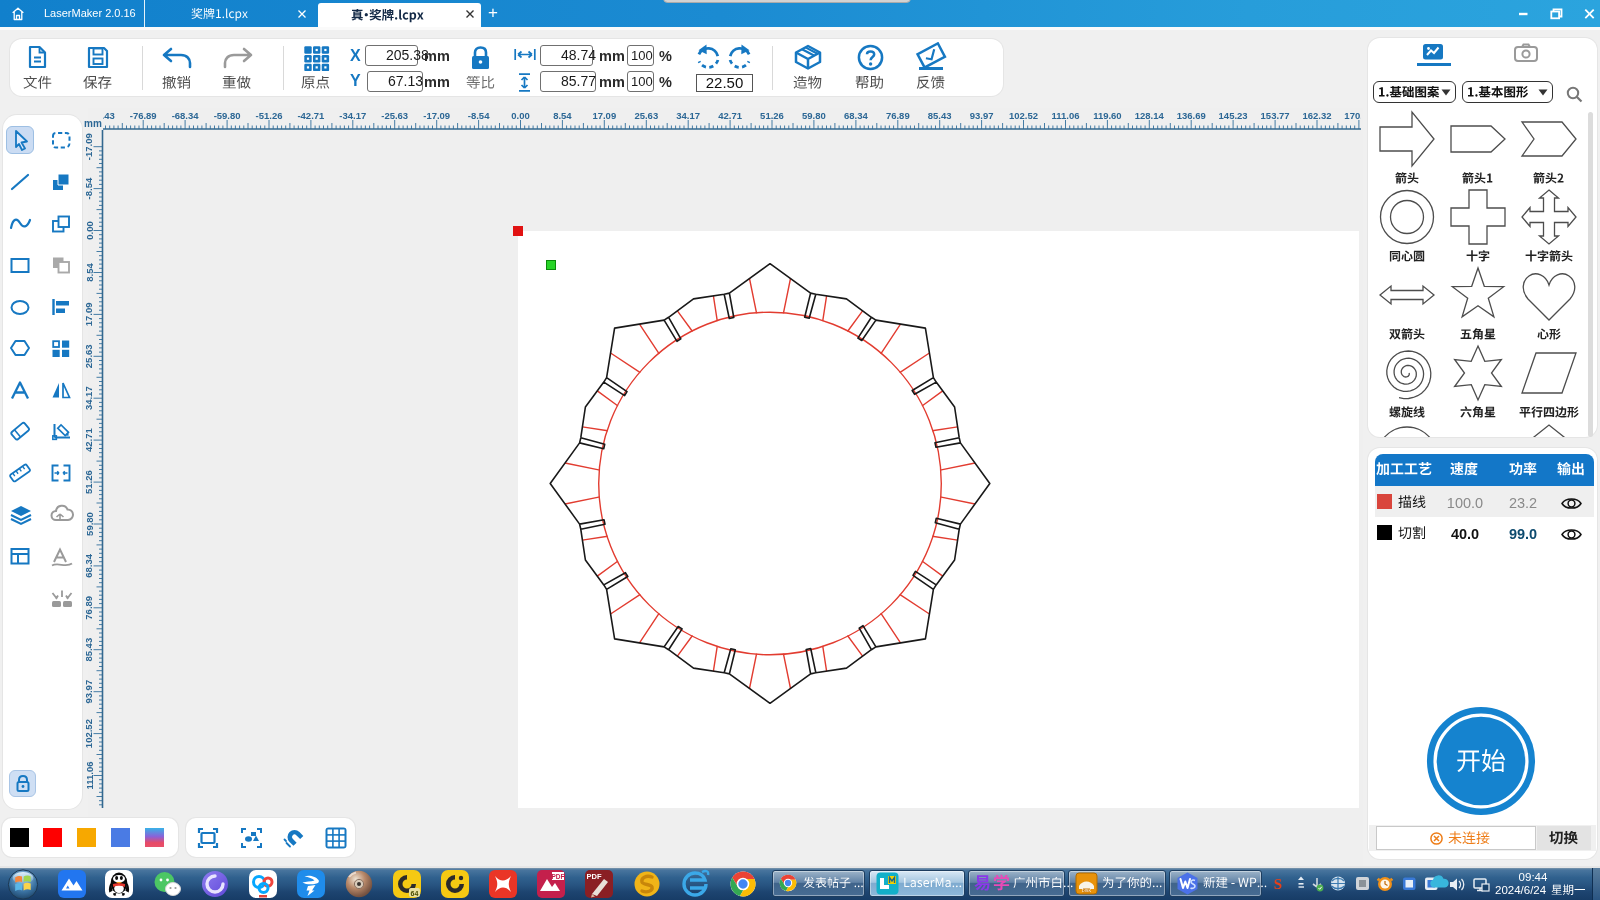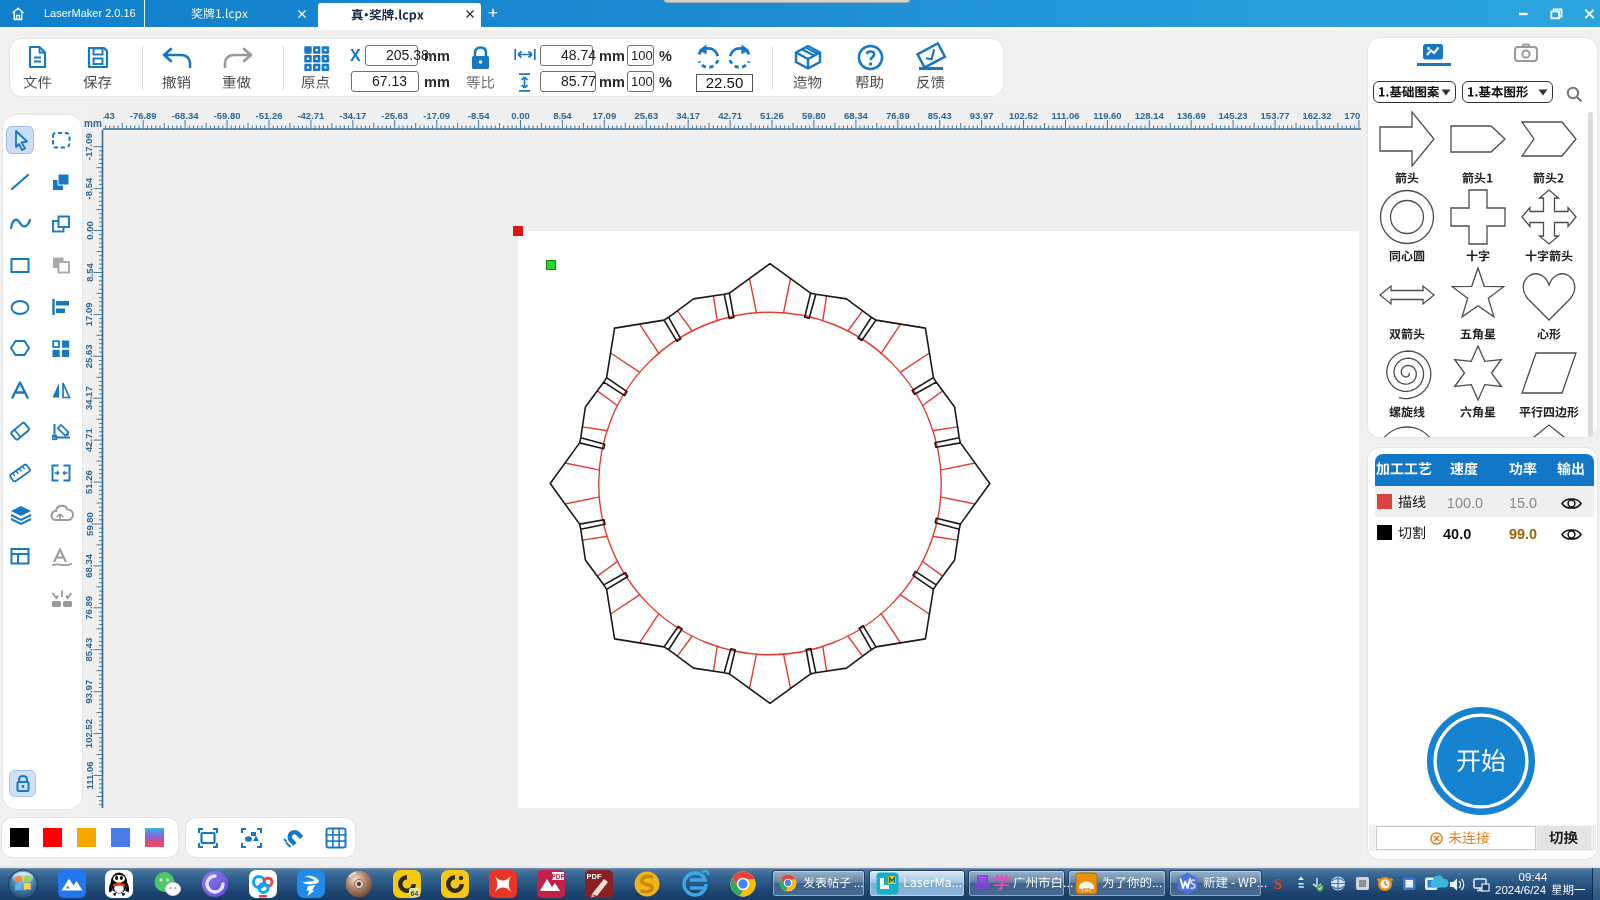--- a/index.html
+++ b/index.html
@@ -160,21 +160,21 @@
     <rect x="11.6" y="20.3" width="2.2" height="2.2" fill="#fff"></rect>
     <rect x="17.7" y="17.7" width="7.4" height="7.4" rx="1.2" fill="#1678c2"></rect>
     <rect x="20.3" y="20.3" width="2.2" height="2.2" fill="#fff"></rect>
   </svg>
 <svg class="t" style="left:301px;top:76px" width="31" height="19">
     <path transform="translate(0,11.6)" d="M5.4 -5.8H11.4V-4.5H5.4ZM5.4 -8.0H11.4V-6.7H5.4ZM10.1 -2.4C11.0 -1.5 12.2 -0.2 12.7 0.6L13.6 0.1C13.0 -0.7 11.9 -2.0 11.0 -2.9ZM5.4 -2.9C4.7 -1.9 3.8 -0.8 2.9 -0.1C3.2 0.1 3.6 0.4 3.8 0.5C4.6 -0.2 5.7 -1.5 6.4 -2.5ZM1.9 -11.4V-7.3C1.9 -5.0 1.8 -1.9 0.5 0.3C0.8 0.4 1.2 0.7 1.4 0.9C2.8 -1.5 3.0 -4.9 3.0 -7.3V-10.4H13.7V-11.4ZM7.7 -10.2C7.6 -9.8 7.4 -9.3 7.1 -8.9H4.3V-3.6H7.8V-0.1C7.8 0.1 7.8 0.2 7.6 0.2C7.3 0.2 6.6 0.2 5.7 0.2C5.9 0.5 6.0 0.9 6.1 1.1C7.2 1.1 7.9 1.1 8.4 1.0C8.8 0.8 8.9 0.5 8.9 -0.0V-3.6H12.5V-8.9H8.3C8.5 -9.2 8.7 -9.6 8.9 -10.0Z M17.9 -6.7H25.5V-4.1H17.9ZM19.4 -1.9C19.6 -0.9 19.7 0.3 19.7 1.0L20.8 0.9C20.8 0.2 20.7 -1.0 20.5 -1.9ZM22.4 -1.8C22.9 -0.9 23.3 0.3 23.4 1.0L24.5 0.7C24.3 0.0 23.9 -1.2 23.4 -2.1ZM25.4 -2.0C26.1 -1.0 26.9 0.2 27.3 1.0L28.3 0.6C27.9 -0.2 27.1 -1.4 26.4 -2.3ZM17.1 -2.2C16.6 -1.2 15.9 0.0 15.1 0.7L16.1 1.1C16.9 0.4 17.6 -0.8 18.1 -2.0ZM16.9 -7.8V-3.1H26.6V-7.8H22.2V-9.6H27.7V-10.6H22.2V-12.2H21.1V-7.8Z" fill="#4d4d4d"></path>
   </svg>
 <div class="abs" style="left:350px;top:47px;font-size:16px;font-weight:bold;color:#1678c2">X</div>
 <div class="abs" style="left:350px;top:72px;font-size:16px;font-weight:bold;color:#1678c2">Y</div>
 <div class="ibox" style="left:365px;top:44.5px;width:53px;height:21px">205.38</div>
-<div class="ibox" style="left:351px;top:70.5px;width:68px;height:21px">67.13</div>
+<div class="ibox" style="left:367px;top:70.5px;width:56px;height:21px">67.13</div>
 <div class="abs" style="left:424px;top:48px;font-size:14.5px;font-weight:bold;color:#2b2b2b">mm</div>
 <div class="abs" style="left:424px;top:74px;font-size:14.5px;font-weight:bold;color:#2b2b2b">mm</div>
 <svg class="t" style="left:470px;top:45px" width="21" height="26" viewBox="0 0 21 26">
     <path d="M5 11 V7.5 C5 4.5 7 2.5 10.5 2.5 C14 2.5 16 4.5 16 7.5 V11" fill="none" stroke="#1678c2" stroke-width="2.6"></path>
     <rect x="2" y="11" width="17" height="13" rx="1.5" fill="#1678c2"></rect>
     <circle cx="10.5" cy="17" r="1.8" fill="#fff"></circle>
   </svg>
 <svg class="t" style="left:466px;top:76px" width="31" height="19">
     <path transform="translate(0,11.6)" d="M8.4 -12.3C8.0 -11.0 7.2 -9.9 6.3 -9.1L6.7 -8.9V-7.9H2.1V-6.9H6.7V-5.6H0.7V-4.7H9.6V-3.4H1.2V-2.5H9.6V-0.1C9.6 0.1 9.6 0.1 9.3 0.1C9.0 0.1 8.2 0.1 7.2 0.1C7.4 0.4 7.6 0.8 7.6 1.1C8.8 1.1 9.6 1.1 10.1 1.0C10.6 0.8 10.7 0.5 10.7 -0.1V-2.5H13.5V-3.4H10.7V-4.7H13.9V-5.6H7.8V-6.9H12.5V-7.9H7.8V-8.9H7.6C7.9 -9.2 8.2 -9.6 8.5 -10.0H9.4C9.9 -9.5 10.3 -8.8 10.5 -8.3L11.4 -8.7C11.3 -9.1 10.9 -9.6 10.6 -10.0H13.7V-11.0H9.0C9.1 -11.3 9.3 -11.6 9.4 -12.0ZM3.2 -1.8C4.2 -1.2 5.2 -0.3 5.7 0.4L6.5 -0.3C6.0 -1.0 5.0 -1.9 4.0 -2.5ZM2.7 -12.3C2.2 -11.0 1.4 -9.7 0.5 -8.8C0.7 -8.7 1.2 -8.4 1.4 -8.2C1.9 -8.7 2.3 -9.3 2.8 -10.0H3.3C3.6 -9.5 3.9 -8.8 4.0 -8.4L4.9 -8.7C4.9 -9.1 4.7 -9.6 4.4 -10.0H7.1V-11.0H3.3C3.4 -11.3 3.6 -11.6 3.7 -12.0Z M16.3 1.0C16.6 0.8 17.2 0.6 21.2 -0.7C21.1 -1.0 21.1 -1.5 21.1 -1.8L17.5 -0.7V-6.6H21.1V-7.7H17.5V-12.0H16.4V-1.0C16.4 -0.4 16.0 -0.0 15.8 0.1C16.0 0.3 16.2 0.8 16.3 1.0ZM22.2 -12.1V-1.3C22.2 0.3 22.6 0.8 24.0 0.8C24.3 0.8 26.0 0.8 26.3 0.8C27.7 0.8 28.0 -0.2 28.2 -3.1C27.9 -3.2 27.4 -3.4 27.1 -3.6C27.0 -0.9 26.9 -0.3 26.2 -0.3C25.8 -0.3 24.4 -0.3 24.1 -0.3C23.5 -0.3 23.4 -0.4 23.4 -1.2V-5.5C25.0 -6.4 26.7 -7.5 28.0 -8.6L27.0 -9.5C26.2 -8.6 24.8 -7.5 23.4 -6.6V-12.1Z" fill="#6e6e6e"></path>
   </svg>
@@ -493,31 +493,31 @@
   </svg>
 <svg class="t" style="left:1556.5px;top:462px" width="30" height="18">
     <path transform="translate(0,12.0)" d="M10.1 -6.2V-1.1H11.4V-6.2ZM11.9 -6.7V-0.4C11.9 -0.3 11.9 -0.2 11.7 -0.2C11.5 -0.2 10.9 -0.2 10.3 -0.2C10.5 0.2 10.6 0.7 10.7 1.1C11.6 1.1 12.2 1.1 12.6 0.9C13.1 0.7 13.2 0.3 13.2 -0.4V-6.7ZM9.2 -12.0C8.3 -10.7 6.7 -9.6 5.2 -8.9V-10.3H3.3C3.4 -10.8 3.5 -11.2 3.5 -11.7L2.0 -11.9C2.0 -11.4 1.9 -10.8 1.8 -10.3H0.5V-8.8H1.6C1.4 -7.9 1.1 -7.1 1.1 -6.8C0.8 -6.1 0.7 -5.7 0.4 -5.6C0.6 -5.3 0.8 -4.6 0.9 -4.3C1.0 -4.4 1.5 -4.5 1.9 -4.5H2.8V-3.0C1.9 -2.8 1.1 -2.7 0.4 -2.6L0.8 -1.0L2.8 -1.5V1.2H4.2V-1.8L5.3 -2.1L5.2 -3.5L4.2 -3.3V-4.5H5.1V-6.0H4.2V-8.0H2.8V-6.0H2.1C2.4 -6.9 2.7 -7.8 3.0 -8.8H5.1L4.7 -8.7C5.1 -8.3 5.5 -7.8 5.8 -7.4L6.5 -7.8V-7.3H12.1V-7.8L12.9 -7.4C13.0 -7.9 13.5 -8.4 13.8 -8.7C12.5 -9.3 11.3 -9.9 10.2 -11.0L10.5 -11.4ZM7.7 -8.6C8.3 -9.0 8.9 -9.5 9.4 -10.0C9.9 -9.4 10.4 -9.0 11.0 -8.6ZM8.3 -5.3V-4.6H7.0V-5.3ZM5.7 -6.6V1.2H7.0V-1.5H8.3V-0.3C8.3 -0.2 8.3 -0.1 8.2 -0.1C8.1 -0.1 7.7 -0.1 7.3 -0.1C7.5 0.2 7.7 0.8 7.7 1.2C8.3 1.2 8.8 1.1 9.2 0.9C9.6 0.7 9.6 0.3 9.6 -0.3V-6.6ZM7.0 -3.4H8.3V-2.7H7.0Z M15.2 -4.9V0.5H24.9V1.2H26.7V-4.9H24.9V-1.2H21.9V-5.6H26.2V-10.7H24.3V-7.2H21.9V-11.9H20.0V-7.2H17.7V-10.7H15.9V-5.6H20.0V-1.2H17.1V-4.9Z" fill="#fff"></path>
   </svg>
 <div class="abs" style="left:1375px;top:486px;width:219px;height:31px;background:#efefef"></div>
 <div class="abs" style="left:1377px;top:494px;width:15px;height:15px;background:#d9453c"></div>
 <svg class="t" style="left:1398px;top:495px" width="30" height="18">
     <path transform="translate(0,12.0)" d="M10.5 -11.8V-9.7H8.0V-11.8H7.0V-9.7H5.0V-8.8H7.0V-7.0H8.0V-8.8H10.5V-7.0H11.5V-8.8H13.3V-9.7H11.5V-11.8ZM6.6 -2.5H8.7V-0.6H6.6ZM6.6 -3.5V-5.4H8.7V-3.5ZM11.8 -2.5V-0.6H9.7V-2.5ZM11.8 -3.5H9.7V-5.4H11.8ZM5.6 -6.3V1.1H6.6V0.4H11.8V1.0H12.8V-6.3ZM2.3 -11.7V-8.9H0.6V-8.0H2.3V-4.9C1.6 -4.6 0.9 -4.5 0.4 -4.3L0.7 -3.3L2.3 -3.8V-0.2C2.3 0.0 2.2 0.1 2.0 0.1C1.9 0.1 1.3 0.1 0.7 0.1C0.9 0.3 1.0 0.8 1.0 1.0C1.9 1.0 2.5 1.0 2.8 0.8C3.1 0.7 3.3 0.4 3.3 -0.2V-4.1L4.8 -4.6L4.7 -5.6L3.3 -5.2V-8.0H4.8V-8.9H3.3V-11.7Z M14.8 -0.8 15.0 0.3C16.3 -0.1 17.9 -0.6 19.6 -1.1L19.4 -2.0C17.7 -1.5 15.9 -1.0 14.8 -0.8ZM23.9 -10.9C24.6 -10.6 25.4 -10.0 25.9 -9.6L26.5 -10.3C26.1 -10.7 25.2 -11.2 24.5 -11.5ZM15.0 -5.9C15.2 -6.0 15.5 -6.1 17.2 -6.3C16.6 -5.4 16.1 -4.7 15.8 -4.4C15.4 -3.9 15.1 -3.6 14.8 -3.5C14.9 -3.2 15.0 -2.8 15.1 -2.5C15.4 -2.7 15.9 -2.9 19.4 -3.6C19.3 -3.8 19.3 -4.2 19.4 -4.5L16.6 -3.9C17.7 -5.2 18.7 -6.7 19.6 -8.3L18.7 -8.8C18.5 -8.3 18.2 -7.8 17.9 -7.3L16.1 -7.1C16.9 -8.3 17.7 -9.8 18.3 -11.3L17.3 -11.7C16.8 -10.0 15.8 -8.2 15.5 -7.8C15.1 -7.3 14.9 -7.0 14.7 -6.9C14.8 -6.6 15.0 -6.1 15.0 -5.9ZM26.4 -4.9C25.9 -4.0 25.1 -3.2 24.2 -2.5C24.0 -3.2 23.8 -4.1 23.6 -5.1L27.2 -5.8L27.0 -6.7L23.5 -6.1C23.4 -6.7 23.4 -7.3 23.3 -7.9L26.8 -8.5L26.6 -9.4L23.3 -8.9C23.2 -9.8 23.2 -10.8 23.2 -11.8H22.2C22.2 -10.7 22.2 -9.7 22.3 -8.7L20.1 -8.4L20.2 -7.4L22.3 -7.8C22.4 -7.1 22.4 -6.5 22.5 -5.9L19.8 -5.4L19.9 -4.4L22.6 -4.9C22.8 -3.8 23.0 -2.7 23.3 -1.9C22.1 -1.1 20.8 -0.4 19.3 0.0C19.6 0.2 19.9 0.6 20.0 0.9C21.3 0.4 22.6 -0.2 23.7 -0.9C24.2 0.3 25.0 1.1 26.0 1.1C27.0 1.1 27.3 0.6 27.5 -1.0C27.2 -1.1 26.9 -1.3 26.7 -1.5C26.6 -0.3 26.5 0.1 26.1 0.1C25.5 0.1 25.0 -0.5 24.5 -1.5C25.6 -2.4 26.6 -3.4 27.3 -4.5Z" fill="#1a1a1a"></path>
   </svg>
 <div class="abs" style="left:1443px;top:495px;width:44px;text-align:center;font-size:14.5px;color:#8a8a8a">100.0</div>
-<div class="abs" style="left:1501px;top:495px;width:44px;text-align:center;font-size:14.5px;color:#8a8a8a">15.0</div>
+<div class="abs" style="left:1501px;top:495px;width:44px;text-align:center;font-size:14.5px;color:#8a8a8a">23.2</div>
 <svg class="t" style="left:1561px;top:493px" width="21" height="21" viewBox="0 0 21 21">
     <path d="M1 10.5 C4.6 4.4 16.4 4.4 20 10.5 C16.4 16.6 4.6 16.6 1 10.5 Z" fill="none" stroke="#111" stroke-width="1.5"></path>
     <circle cx="10.5" cy="10.5" r="3.4" fill="none" stroke="#111" stroke-width="1.5"></circle>
   </svg>
 <div class="abs" style="left:1377px;top:525px;width:15px;height:15px;background:#000"></div>
 <svg class="t" style="left:1398px;top:526px" width="30" height="18">
     <path transform="translate(0,12.0)" d="M5.9 -10.5V-9.5H8.1C8.1 -5.5 7.8 -1.6 4.4 0.3C4.6 0.5 5.0 0.8 5.1 1.1C8.8 -1.0 9.1 -5.2 9.2 -9.5H12.1C11.9 -3.2 11.7 -0.8 11.2 -0.3C11.1 -0.1 10.9 -0.1 10.7 -0.1C10.4 -0.1 9.6 -0.1 8.8 -0.2C9.0 0.2 9.1 0.6 9.1 0.9C9.9 1.0 10.7 1.0 11.1 0.9C11.6 0.9 11.9 0.7 12.2 0.3C12.8 -0.4 13.0 -2.8 13.1 -9.9C13.1 -10.1 13.2 -10.5 13.2 -10.5ZM2.1 -0.9C2.4 -1.2 2.8 -1.5 6.2 -3.0C6.1 -3.2 6.0 -3.6 6.0 -3.9L3.2 -2.7V-7.0L6.1 -7.6L5.9 -8.5L3.2 -8.0V-11.2H2.2V-7.7L0.4 -7.4L0.6 -6.4L2.2 -6.7V-2.9C2.2 -2.3 1.9 -2.0 1.6 -1.9C1.8 -1.7 2.0 -1.2 2.1 -0.9Z M23.5 -9.8V-2.3H24.4V-9.8ZM26.0 -11.7V-0.2C26.0 0.0 25.9 0.1 25.6 0.1C25.4 0.1 24.7 0.1 23.9 0.1C24.0 0.4 24.1 0.8 24.2 1.1C25.3 1.1 26.0 1.1 26.4 0.9C26.8 0.7 27.0 0.4 27.0 -0.2V-11.7ZM15.8 -3.1V1.1H16.7V0.4H20.8V1.0H21.7V-3.1H19.2V-4.2H22.4V-5.0H19.2V-5.9H21.4V-6.7H19.2V-7.6H21.7V-8.3H22.5V-10.4H19.4C19.3 -10.8 19.0 -11.4 18.8 -11.8L17.8 -11.6C18.0 -11.2 18.2 -10.8 18.3 -10.4H14.9V-8.3H15.7V-7.6H18.3V-6.7H16.0V-5.9H18.3V-5.0H15.0V-4.2H18.3V-3.1ZM18.3 -9.2V-8.4H15.9V-9.6H21.5V-8.4H19.2V-9.2ZM16.7 -0.4V-2.2H20.8V-0.4Z" fill="#1a1a1a"></path>
   </svg>
-<div class="abs" style="left:1443px;top:526px;width:44px;font-size:14.5px;font-weight:bold;color:#111">40.0</div>
-<div class="abs" style="left:1501px;top:526px;width:44px;text-align:center;font-size:14.5px;font-weight:bold;color:#a16207">99.0</div>
+<div class="abs" style="left:1443px;top:526px;width:44px;text-align:center;font-size:14.5px;font-weight:bold;color:#111">40.0</div>
+<div class="abs" style="left:1501px;top:526px;width:44px;text-align:center;font-size:14.5px;font-weight:bold;color:#0c4a6e">99.0</div>
 <svg class="t" style="left:1561px;top:524px" width="21" height="21" viewBox="0 0 21 21">
     <path d="M1 10.5 C4.6 4.4 16.4 4.4 20 10.5 C16.4 16.6 4.6 16.6 1 10.5 Z" fill="none" stroke="#111" stroke-width="1.5"></path>
     <circle cx="10.5" cy="10.5" r="3.4" fill="none" stroke="#111" stroke-width="1.5"></circle>
   </svg>
 <svg class="t" style="left:1426px;top:706px" width="110" height="110">
     <circle cx="55" cy="55" r="50.8" fill="none" stroke="#1583cf" stroke-width="6.5"></circle>
     <circle cx="55" cy="55" r="44.3" fill="#1583cf"></circle>
   </svg>
 <svg class="t" style="left:1456.0px;top:748px" width="52" height="32">
     <path transform="translate(0,22.0)" d="M16.2 -17.6V-10.5H9.2V-11.5V-17.6ZM1.3 -10.5V-8.7H7.2C6.9 -5.2 5.6 -1.9 1.4 0.7C1.9 1.0 2.5 1.7 2.9 2.1C7.5 -0.8 8.8 -4.7 9.1 -8.7H16.2V2.0H18.2V-8.7H23.7V-10.5H18.2V-17.6H23.0V-19.4H2.2V-17.6H7.3V-11.5L7.3 -10.5Z M36.5 -8.2V2.0H38.3V0.9H45.8V2.0H47.6V-8.2ZM38.3 -0.8V-6.5H45.8V-0.8ZM35.7 -10.2C36.5 -10.5 37.5 -10.6 46.8 -11.3C47.2 -10.7 47.4 -10.1 47.6 -9.5L49.2 -10.4C48.5 -12.3 46.7 -15.2 45.0 -17.4L43.5 -16.7C44.4 -15.6 45.2 -14.2 46.0 -12.9L38.0 -12.4C39.6 -14.7 41.3 -17.6 42.6 -20.5L40.7 -21.0C39.4 -17.9 37.4 -14.5 36.7 -13.6C36.1 -12.7 35.6 -12.1 35.1 -12.0C35.3 -11.5 35.6 -10.6 35.7 -10.2ZM30.1 -14.1H32.9C32.6 -10.9 32.0 -8.2 31.2 -6.0C30.3 -6.7 29.4 -7.4 28.6 -8.0C29.1 -9.8 29.6 -11.9 30.1 -14.1ZM26.6 -7.3C27.9 -6.5 29.2 -5.4 30.4 -4.4C29.3 -2.1 27.8 -0.5 26.0 0.5C26.4 0.8 26.9 1.5 27.1 2.0C29.1 0.8 30.6 -0.9 31.8 -3.1C32.7 -2.2 33.5 -1.3 34.1 -0.5L35.2 -2.1C34.6 -2.9 33.7 -3.9 32.6 -4.8C33.7 -7.6 34.4 -11.2 34.7 -15.8L33.6 -15.9L33.3 -15.9H30.4C30.7 -17.6 31.0 -19.2 31.2 -20.8L29.4 -20.9C29.3 -19.4 29.0 -17.6 28.7 -15.9H26.1V-14.1H28.4C27.8 -11.6 27.2 -9.1 26.6 -7.3Z" fill="#fff"></path>

